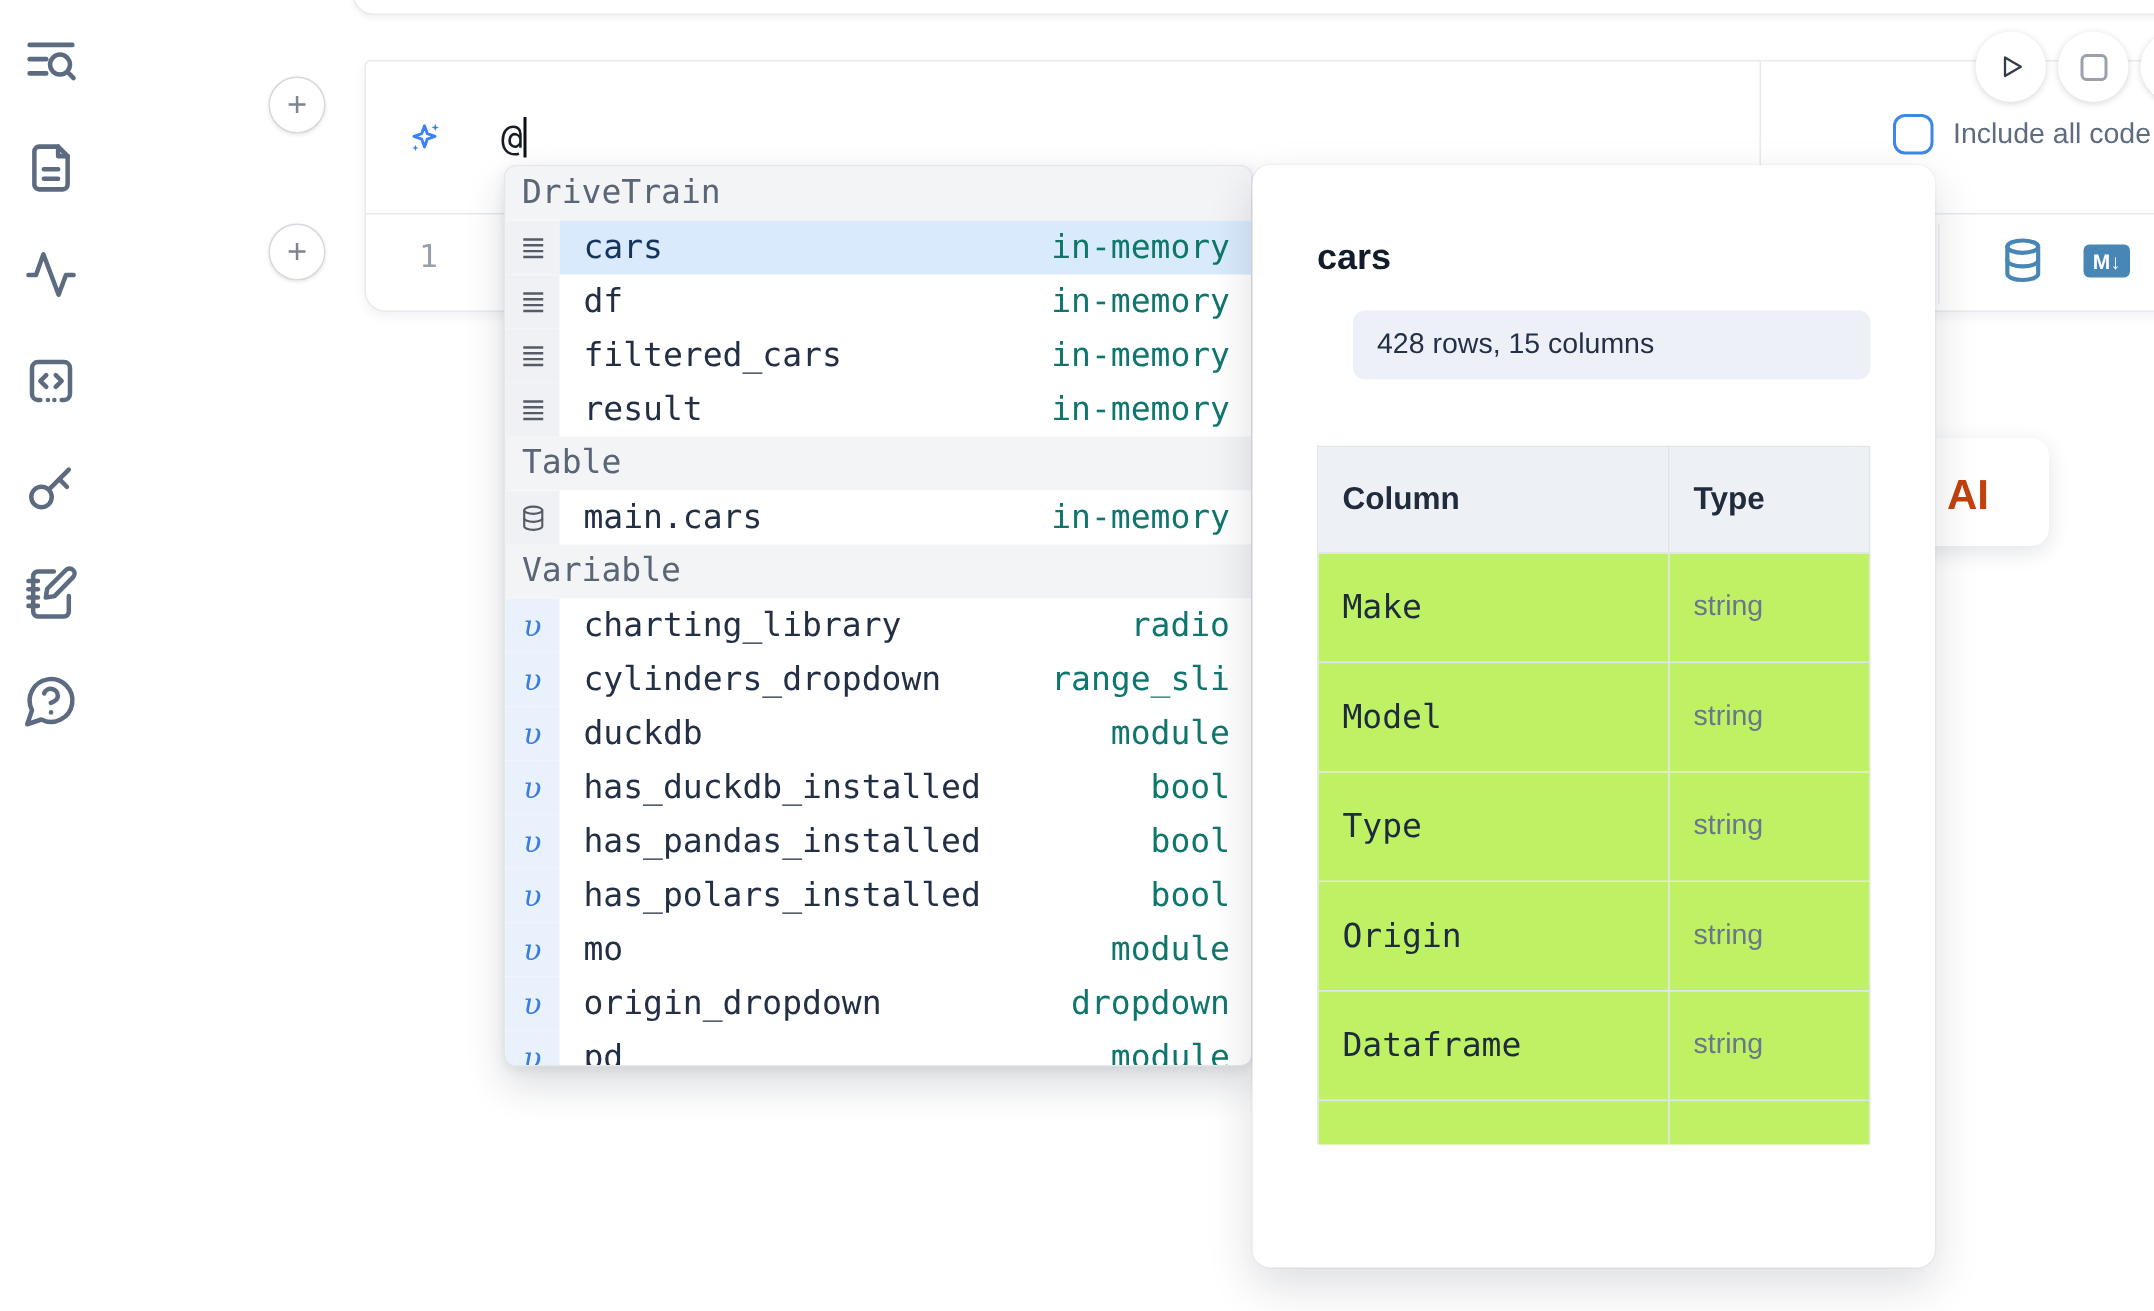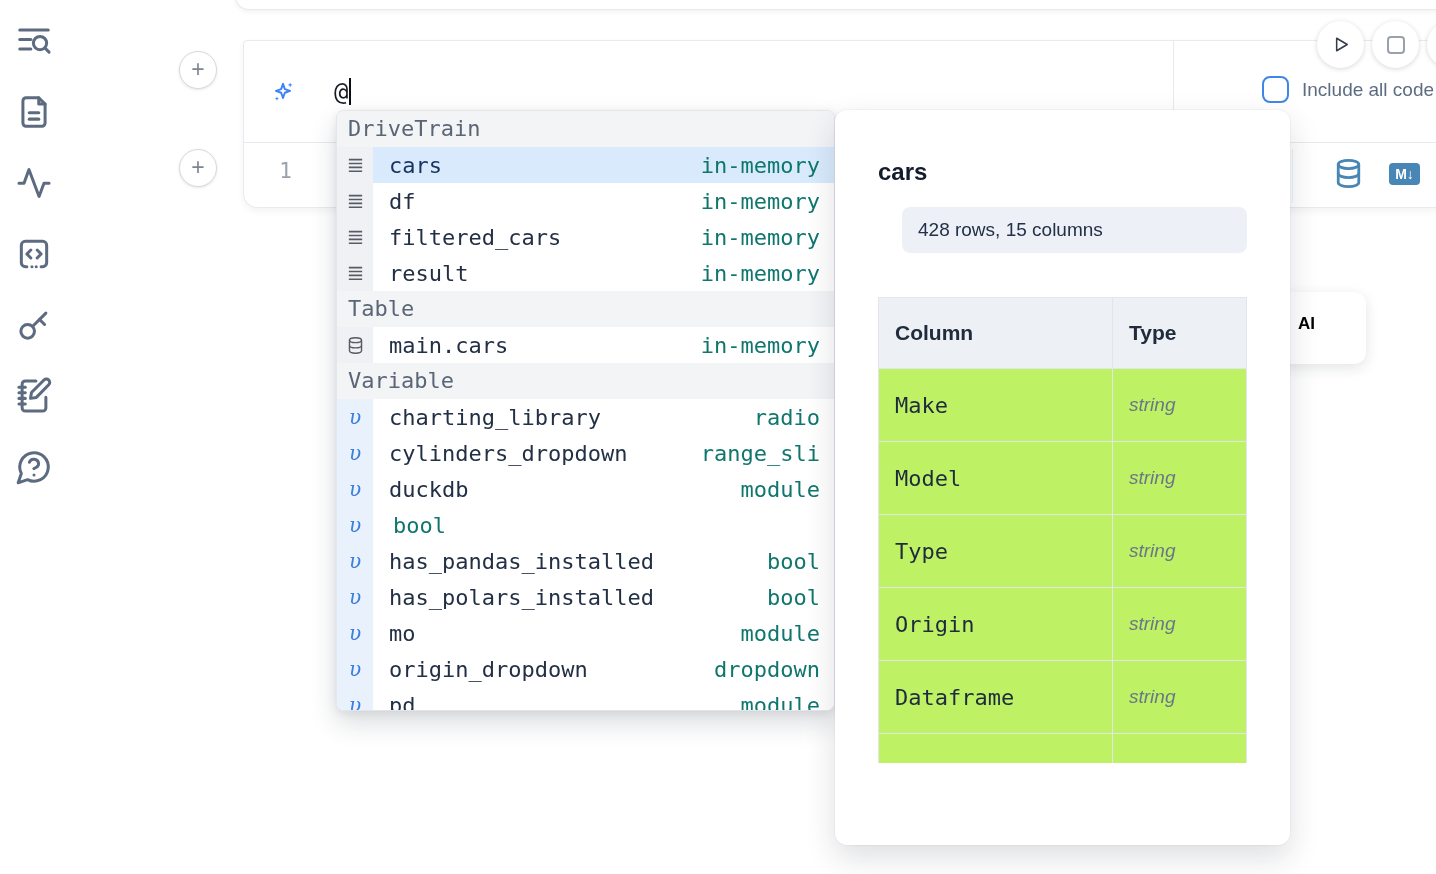--- a/index.html
+++ b/index.html
@@ -62,21 +62,21 @@
     z-index:3; cursor:pointer;
   }
 
   
   .ai-card {
     position:absolute; left:1240px; top:292px; width:126px; height:72px; background:#fff;
     border-radius:12px; box-shadow:0 4px 14px rgba(20,30,50,0.12); z-index:4;
     display:flex; align-items:center;
   }
   .ai-card .frag { position:absolute; left:45px; top:24px; width:4px; height:25px; background:#3d4450; border-radius:1px; }
-  .ai-card .ai-label { position:absolute; left:58px; top:22px; font-size:17px; font-weight:bold; color:#000000; }
+  .ai-card .ai-label { position:absolute; left:58px; top:22px; font-size:28px; font-weight:bold; color:#c2410c; }
 
   
   .completion {
     position:absolute; left:336px; top:110px; width:499px; height:601px;
     background:#fff; border:1px solid #e3e6ea; border-radius:8px; overflow:hidden;
     box-shadow:0 12px 26px rgba(25,35,55,0.16), 0 2px 8px rgba(0,0,0,0.07);
     z-index:5; font-family:"DejaVu Sans Mono",monospace;
   }
   .c-header {
     height:36px; background:#f3f4f6; color:#5a6575; font-size:22px;
@@ -104,21 +104,21 @@
     height:46px; background:#edf1f7; border-radius:8px; display:flex; align-items:center;
     padding:0 16px; font-size:19px; color:#233047; margin-bottom:44px;margin-left:24px;
   }
   .schema-wrap { height:466px; overflow:hidden; }
   table.schema { width:100%; border-collapse:collapse; }
   .schema th, .schema td { border:1px solid #e2e5ea; text-align:left; padding-left:16px; }
   .schema th { height:71px; background:#edf0f5; font-size:21px; font-weight:700; color:#202b3b; }
   .schema th.type-col, .schema td.type-col { width:134px; }
   .schema td { height:73px; background:#bef264; }
   .schema td .col-name { font-family:"DejaVu Sans Mono",monospace; font-size:22px; color:#1e2a3e; }
-  .schema td .col-type { font-size:19px; color:#6a7689;font-style:italic; }
+  .schema td .col-type { font-size:19px; color:#6a7689; }
 </style>
 </head>
 <body>
 
 <div class="stage">
 
   <div class="prev-cell-edge"></div>
 
   <div class="sidebar">
     <div class="side-icon">
@@ -328,20 +328,21 @@
       <span class="c-name">duckdb</span>
       <span class="c-val">module</span>
     </span>
   </div>
 
   <div class="c-row">
     <span class="c-icon var-bg">
             <span class="var-glyph">υ</span>
           </span>
     <span class="c-body">
+      <span class="c-name">has_duckdb_installed</span>
       <span class="c-val">bool</span>
     </span>
   </div>
 
   <div class="c-row">
     <span class="c-icon var-bg">
             <span class="var-glyph">υ</span>
           </span>
     <span class="c-body">
       <span class="c-name">has_pandas_installed</span>

